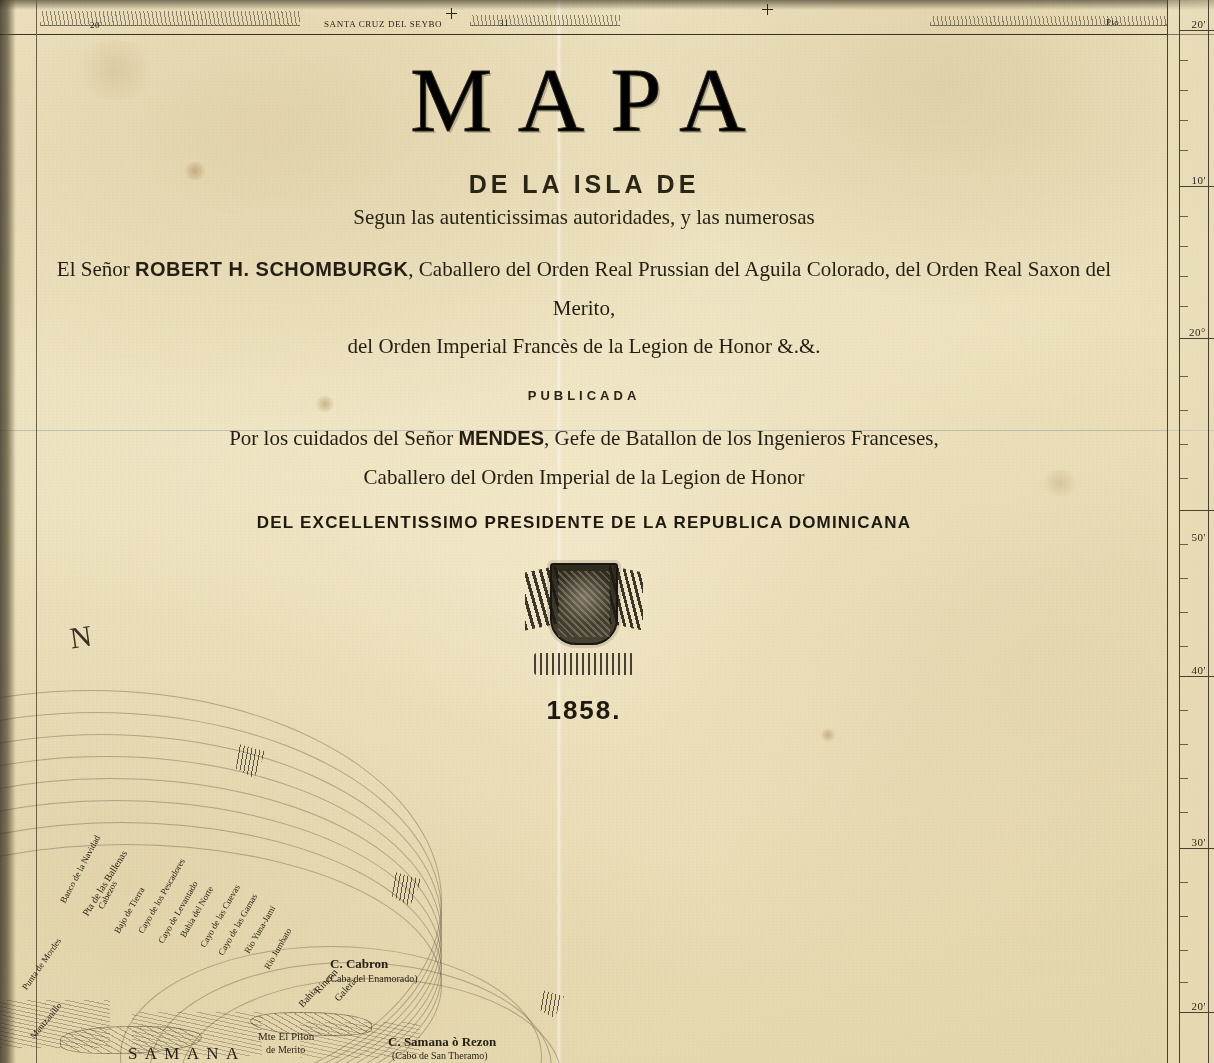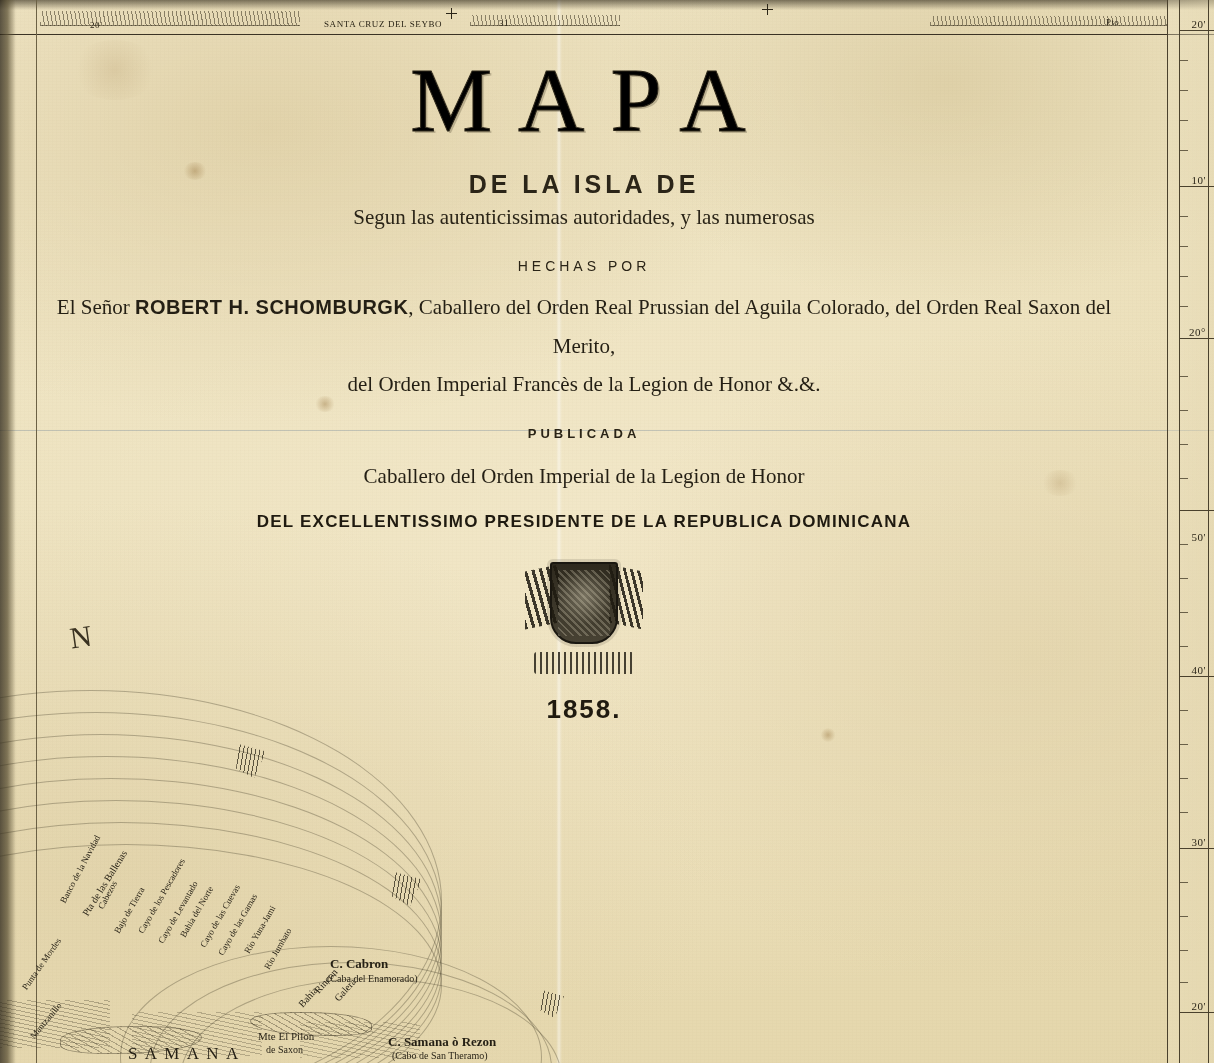--- a/index.html
+++ b/index.html
@@ -383,33 +383,36 @@
 
     <div class="mapa">MAPA</div>
 
     <div class="de-la-isla">DE LA ISLA DE</div>
 
 
     <div class="subtitle">
       <div>Segun las autenticissimas autoridades, y las numerosas</div>
     </div>
 
-    <div class="hechas">HECHAS POR</div>
 
     <div class="credit">
       <div>
         <span>El Señor</span>
         <span class="name">ROBERT H. SCHOMBURGK</span><span>, Caballero del Orden Real Prussian del Aguila Colorado, del Orden Real Saxon del Merito,</span>
       </div>
       <div>del Orden Imperial Francès de la Legion de Honor &amp;.&amp;.</div>
     </div>
 
     <div class="publicada">PUBLICADA</div>
 
     <div class="publisher">
+      <div>
+        <span>Por los cuidados del Señor</span>
+        <span class="name2">MENDES</span><span>, Gefe de Batallon de los Ingenieros Franceses,</span>
+      </div>
       <div>Caballero del Orden Imperial de la Legion de Honor</div>
     </div>
 
 
     <div class="president">DEL EXCELLENTISSIMO PRESIDENTE DE LA REPUBLICA DOMINICANA</div>
 
     <div class="arms">
       <div class="flag-l"></div>
       <div class="flag-r"></div>
       <div class="shield"></div>
@@ -443,21 +446,21 @@
     <div class="sail" style="left:236px;top:744px;"></div>
     <div class="sail" style="left:392px;top:872px;"></div>
     <div class="sail" style="left:540px;top:990px; width:24px;height:28px;"></div>
     <div class="north-mark" style="left:70px;top:620px;">N</div>
 
     <div class="map-label" style="left:330px;top:956px;font-size:13px;font-weight:700;">C. Cabron</div>
     <div class="map-label" style="left:327px;top:973px;font-size:10px;">(Caba del Enamorado)</div>
     <div class="map-label" style="left:388px;top:1034px;font-size:13px;font-weight:700;">C. Samana ò Rezon</div>
     <div class="map-label" style="left:392px;top:1050px;font-size:10px;">(Cabo de San Theramo)</div>
     <div class="map-label" style="left:258px;top:1030px;font-size:11px;">Mte El Pilon</div>
-    <div class="map-label" style="left:266px;top:1044px;font-size:10px;">de Saxon</div>
+    <div class="map-label" style="left:266px;top:1044px;font-size:10px;">de Merito</div>
 
     <div class="map-label rot" style="left:58px;top:900px;font-size:9px;transform:rotate(-62deg);">Banco de la Navidad</div>
     <div class="map-label rot" style="left:96px;top:906px;font-size:9px;transform:rotate(-62deg);">Cabezos</div>
     <div class="map-label rot" style="left:80px;top:912px;font-size:10px;transform:rotate(-58deg);">Pta de las Ballenas</div>
     <div class="map-label rot" style="left:112px;top:930px;font-size:9px;transform:rotate(-60deg);">Bajo de Tierra</div>
     <div class="map-label rot" style="left:136px;top:930px;font-size:9px;transform:rotate(-60deg);">Cayo de los Pescadores</div>
     <div class="map-label rot" style="left:156px;top:940px;font-size:9px;transform:rotate(-60deg);">Cayo de Levantado</div>
     <div class="map-label rot" style="left:178px;top:934px;font-size:9px;transform:rotate(-60deg);">Bahia del Norte</div>
     <div class="map-label rot" style="left:198px;top:944px;font-size:9px;transform:rotate(-60deg);">Cayo de las Cuevas</div>
     <div class="map-label rot" style="left:216px;top:952px;font-size:9px;transform:rotate(-60deg);">Cayo de las Gamas</div>

